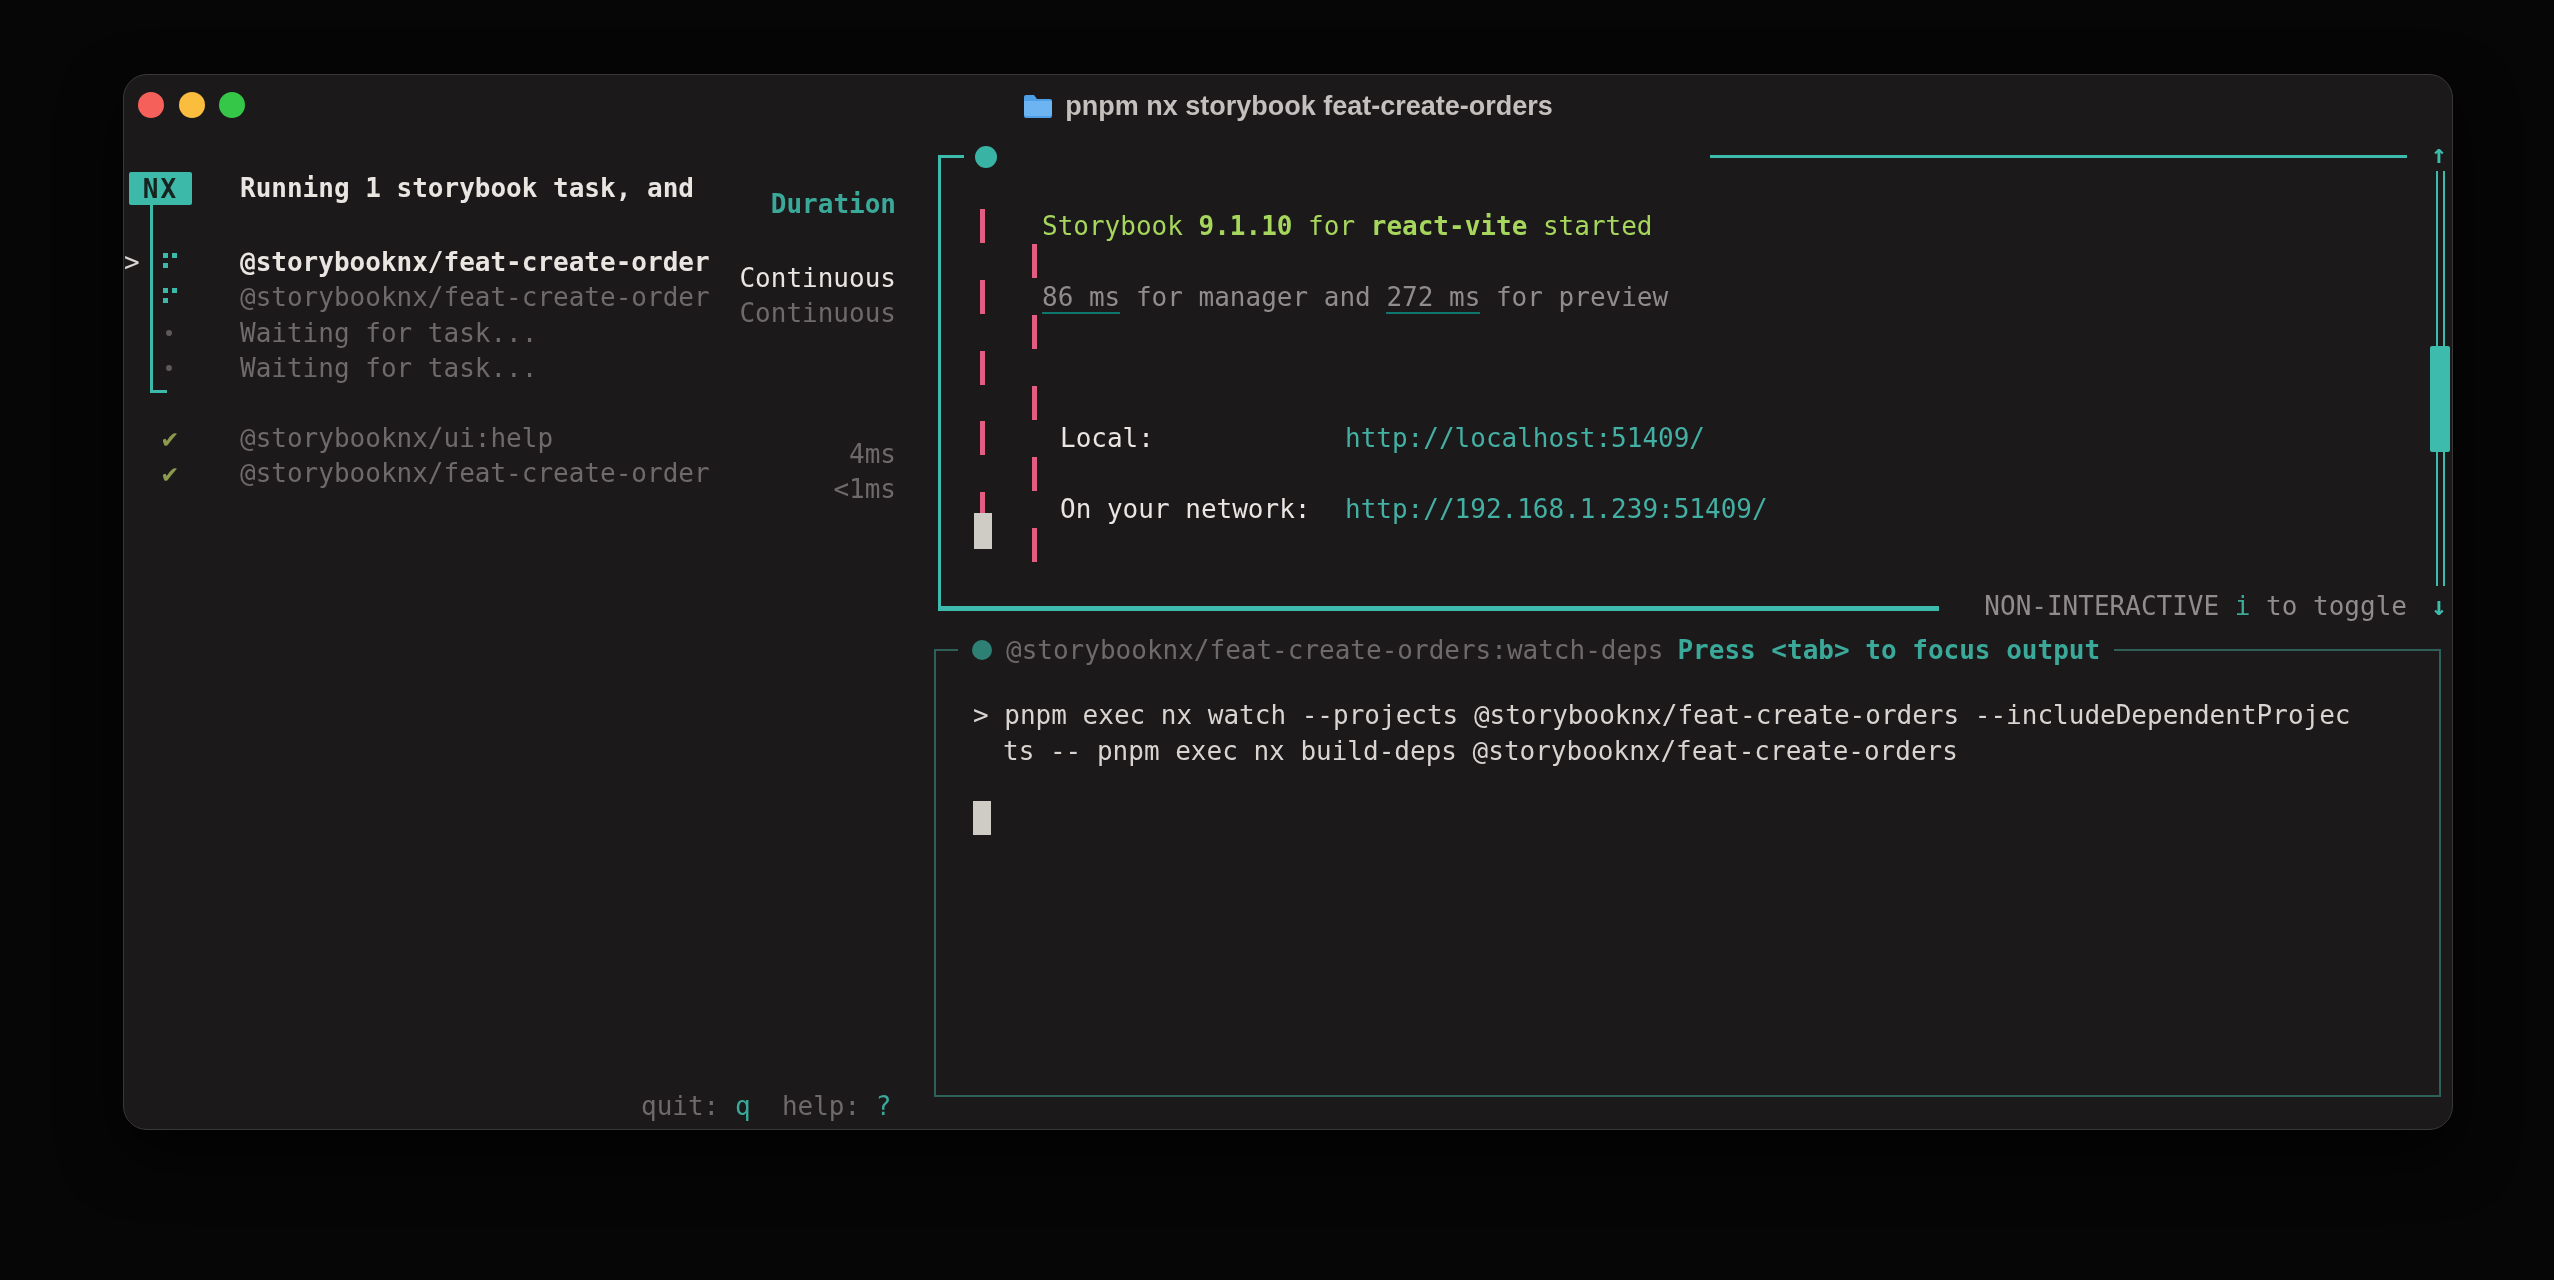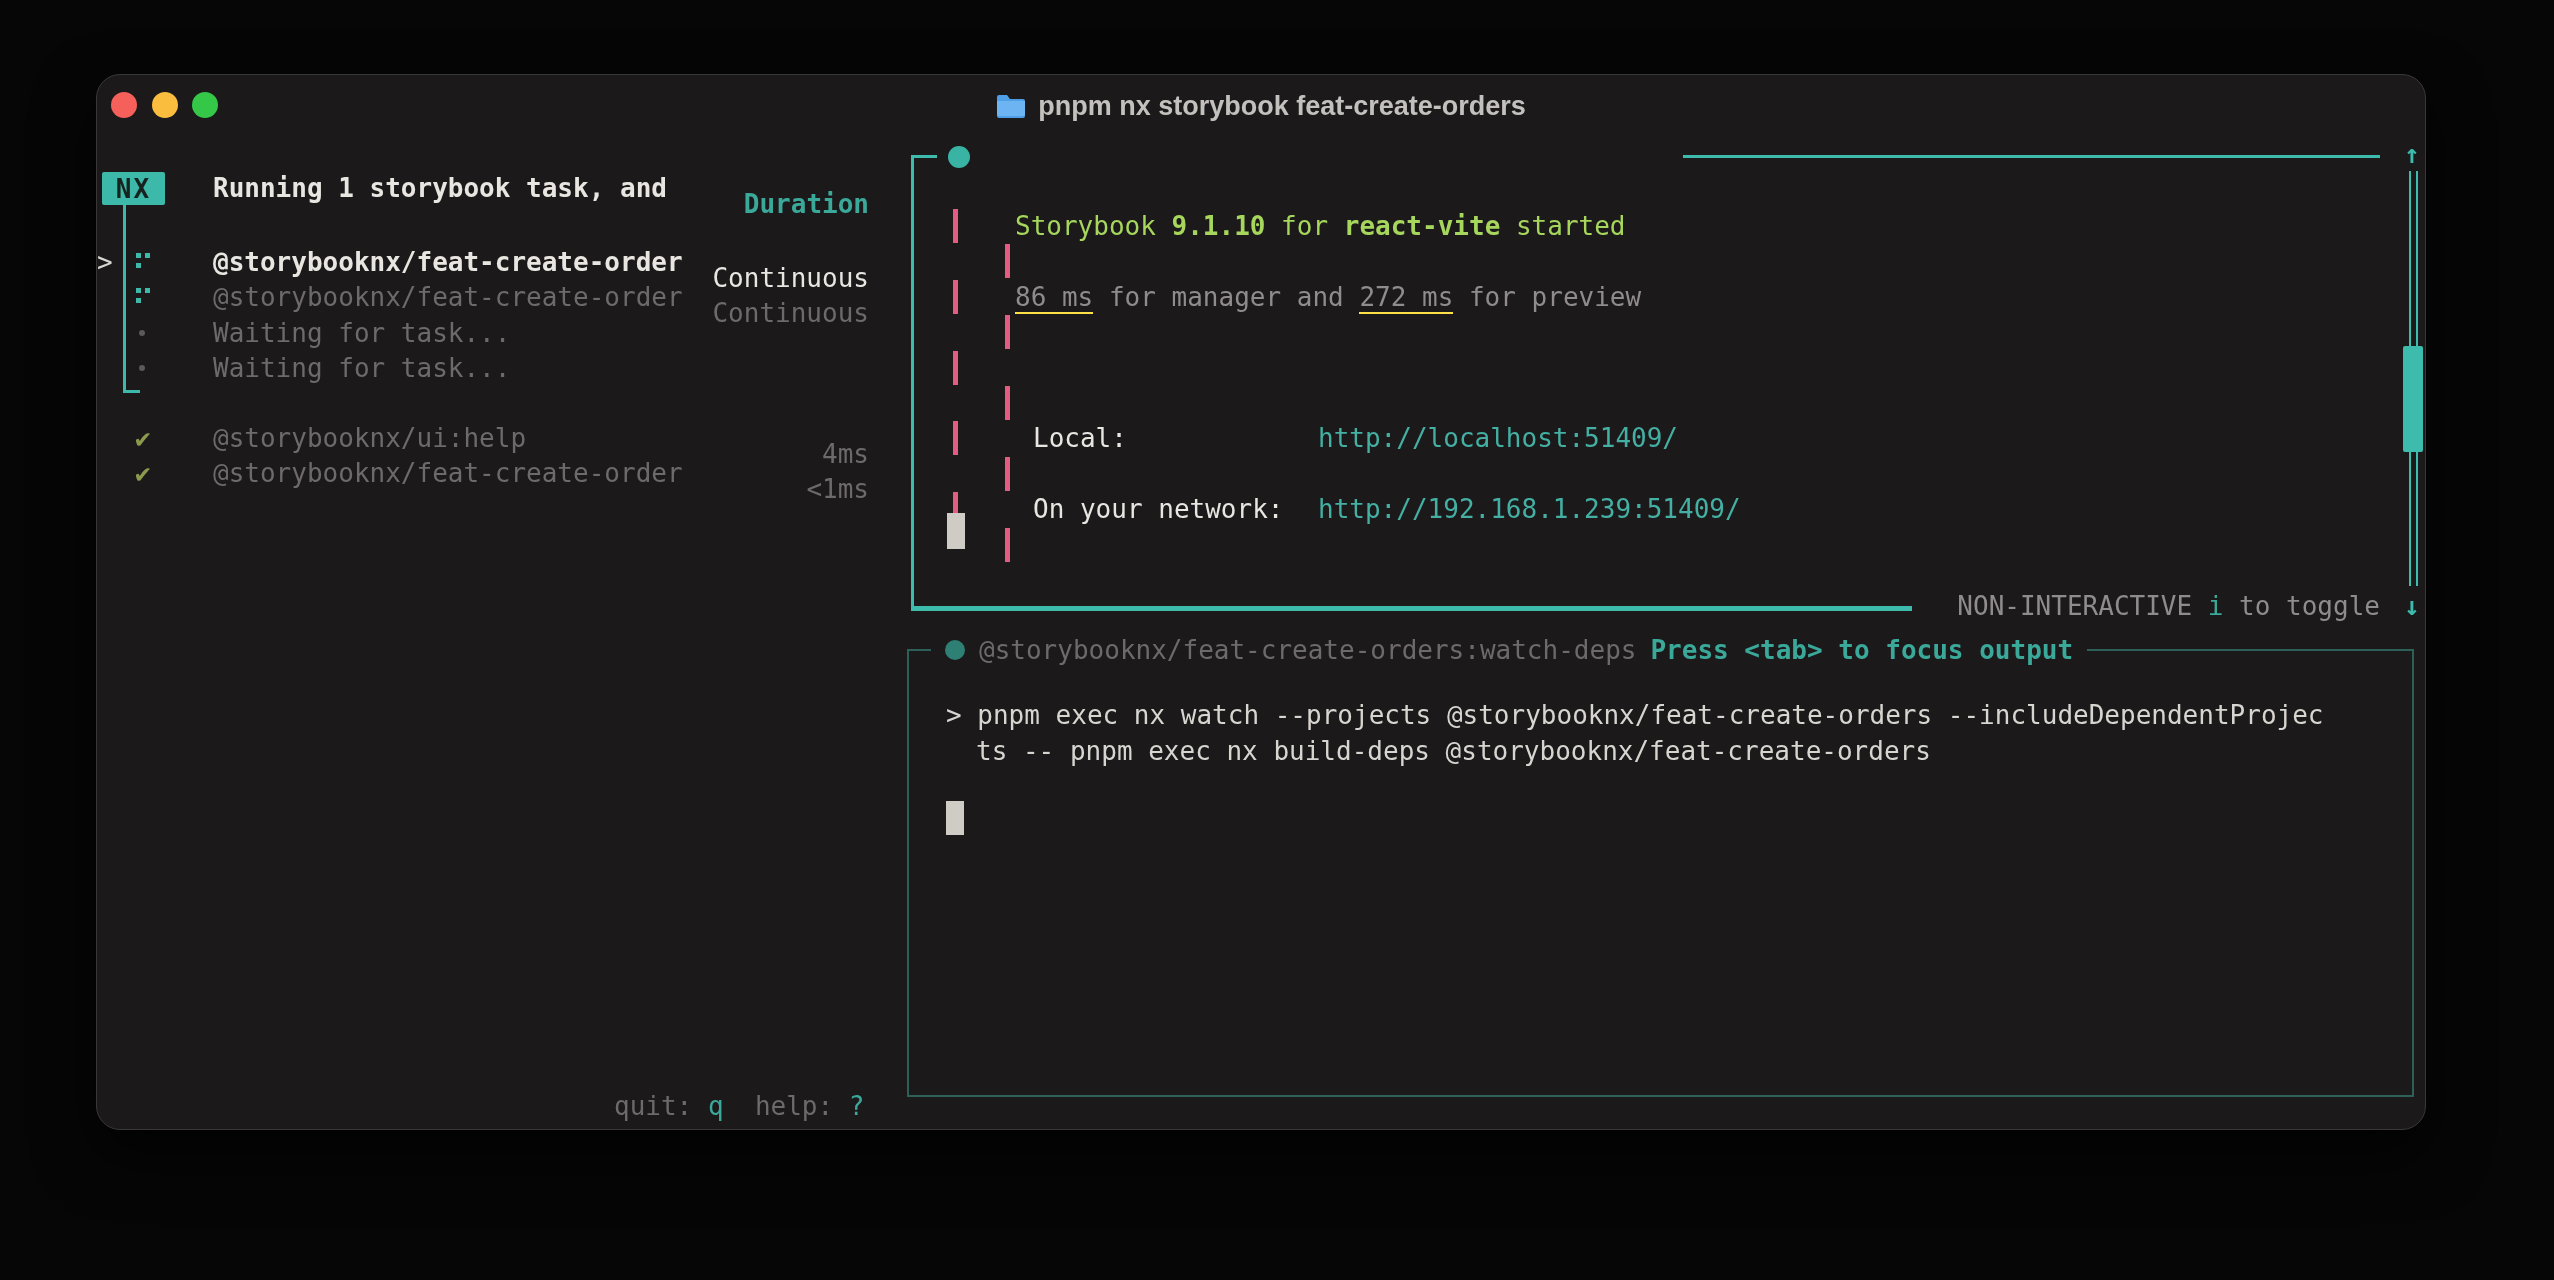--- a/index.html
+++ b/index.html
@@ -1,19 +1,19 @@
 <!DOCTYPE html>
 <html><head>
 <meta charset="utf-8">
 <style>
   * { margin:0; padding:0; box-sizing:border-box; }
   html,body { width:2554px; height:1280px; background:#060606; overflow:hidden; }
   .mono { font-family:"DejaVu Sans Mono","DejaVu Sans",monospace; font-size:26px; line-height:36px; white-space:pre; }
   .window {
-    position:absolute; left:96px; top:74px; width:2330px; height:1056px;
+    position:absolute; left:123px; top:74px; width:2330px; height:1056px;
     background:#1c191b; border:1px solid #3a3738; border-radius:24px;
     box-shadow:0 24px 60px rgba(0,0,0,.7);
   }
   
   .tl { position:absolute; width:26px; height:26px; border-radius:50%; top:17px; }
   .tl.red   { left:14px;  background:#f6605a; }
   .tl.yel   { left:55px;  background:#fbbd3e; }
   .tl.grn   { left:95px;  background:#34c748; }
   .title-wrap { position:absolute; left:0; right:0; top:14px; height:34px;
     display:flex; align-items:center; justify-content:center; gap:12px; }
@@ -43,21 +43,21 @@
   .spin i:nth-child(3){ left:1px; top:12px; }
   .wait-dot { width:6px; height:6px; border-radius:50%; background:#5d585a; margin-left:4px; }
   
   .tp-corner  { position:absolute; left:814px; top:80px;  width:26px;  height:3px; background:#3dbcad; }
   .tp-left    { position:absolute; left:814px; top:80px;  width:3px;   height:456px; background:#3dbcad; }
   .tp-topline { position:absolute; left:1586px; top:80px; width:697px; height:3px; background:#3dbcad; }
   .tp-bottom  { position:absolute; left:814px; top:531px; width:1001px; height:5px; background:#3dbcad; }
   .pdot  { position:absolute; width:22px; height:22px; border-radius:50%; background:#38b3a4; }
   .pbar  { position:absolute; width:5px; height:34px; background:#e35c82; }
   .ptext { position:absolute; height:36px; }
-  .u { border-bottom:2px solid #fde047; }
+  .u { border-bottom:2px solid #0f766e; }
   .blk-cursor { position:absolute; width:18px; height:36px; background:#cfccc6; }
   .ni-row { position:absolute; top:513px; left:1500px; width:783px; height:36px; text-align:right; }
   
   .sb-arrow { position:absolute; width:36px; height:36px; color:#3dbcad; font-weight:bold;
     text-align:center; }
   .sb-track { position:absolute; left:2312px; top:96px; width:9px; height:415px;
     border-left:2px solid #3dbcad; border-right:2px solid #3dbcad; }
   .sb-thumb { position:absolute; left:2306px; top:271px; width:20px; height:106px;
     background:#3dbcad; border-radius:2px; }
   

